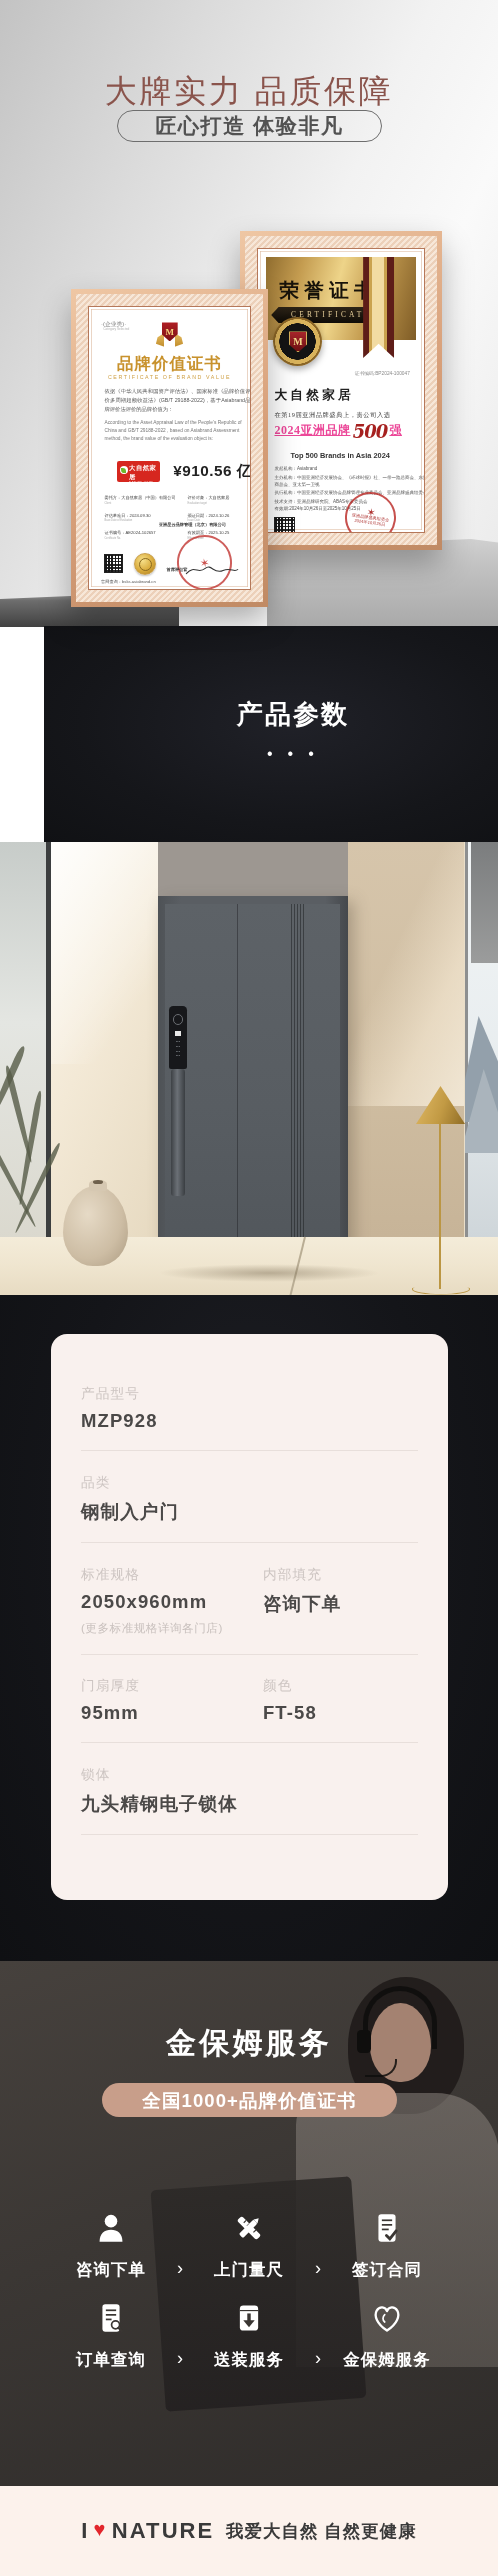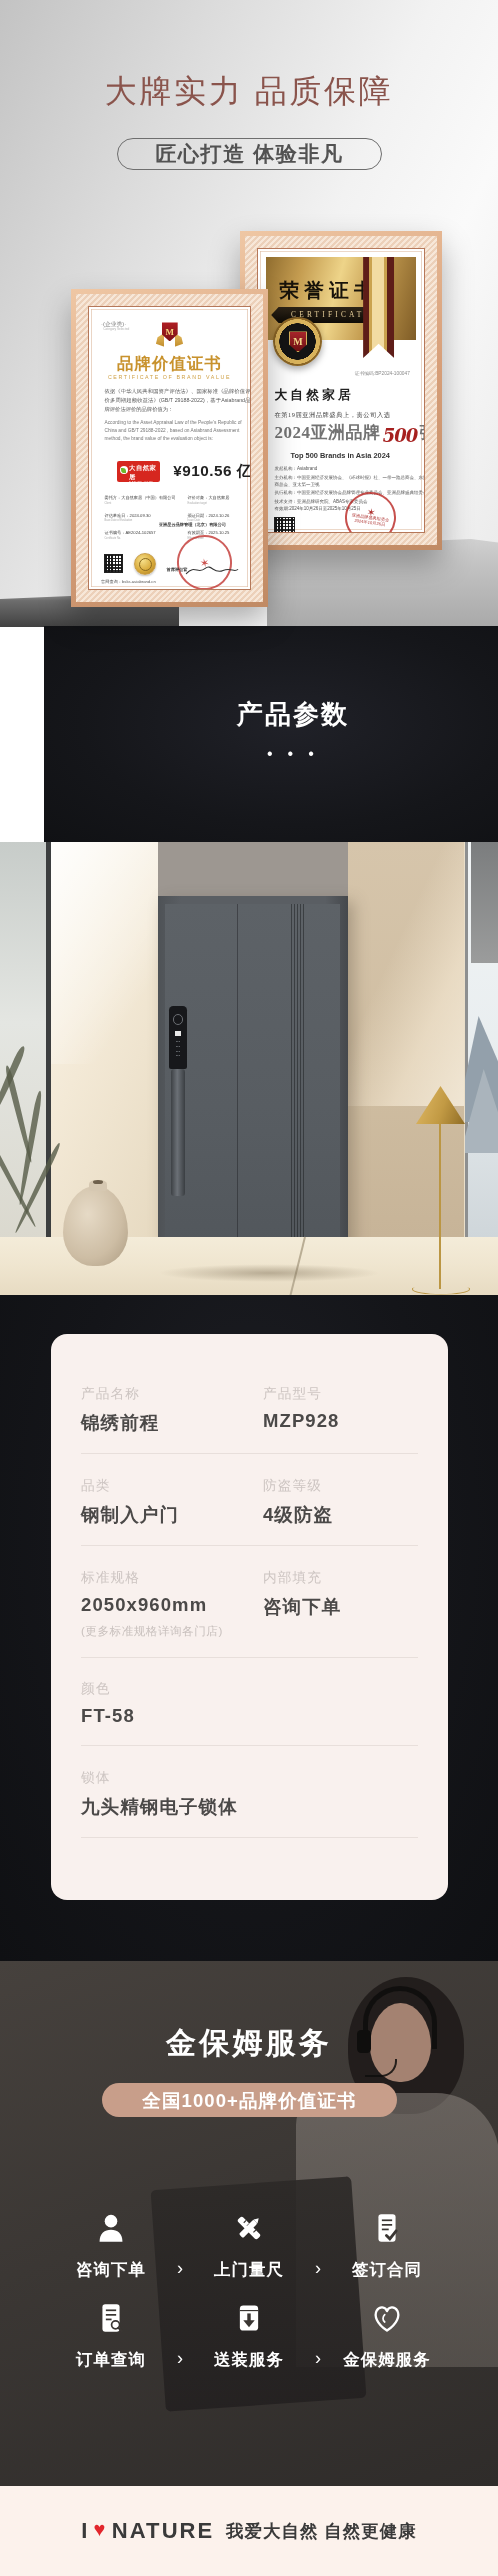--- a/index.html
+++ b/index.html
@@ -7,21 +7,21 @@
   body { font-family:"Liberation Sans","DejaVu Sans",sans-serif; }
   .page { position:relative; width:498px; height:2576px; margin:0 auto; overflow:hidden; background:#fff; }
 
   
   .hero { position:absolute; left:0; top:0; width:498px; height:626px;
           background:linear-gradient(115deg,#c3c3c3 0%,#dcdcdc 28%,#f2f2f2 55%,#fafafa 72%,#e9e9e9 100%); }
   .hero-title { position:absolute; left:0; top:64px; width:100%; text-align:center;
                 font-size:32px; font-weight:400; letter-spacing:2.6px; color:#8a544c;margin-top:6px; }
   .hero-sub { position:absolute; left:117px; top:110px; width:265px; height:32px;
               border:1.6px solid #6e6e6e; border-radius:17px; display:flex; align-items:center; justify-content:center;
-              font-size:21px; font-weight:700; letter-spacing:1.6px; color:#525252;margin-top:28px; }
+              font-size:21px; font-weight:700; letter-spacing:1.6px; color:#525252; }
 
   
   .pedestal { position:absolute; }
   .ped-left { left:-10.6px; top:595px; width:190px; height:32px;
               background:linear-gradient(180deg,#8f8f8f 0%,#6d6d6d 18%,#414141 100%);
               clip-path:polygon(0 14%,55% 0,100% 26%,100% 100%,0 100%); }
   .ped-right { left:267px; top:539px; width:232px; height:88px;
                background:linear-gradient(180deg,#d0d0d0 0%,#c2c2c2 30%,#a9a9a9 100%);
                clip-path:polygon(0 10%,88% 0,100% 4%,100% 100%,0 100%); }
   .ped-right-side { left:267px; top:544px; width:37px; height:83px;
@@ -97,21 +97,21 @@
               box-shadow:0 3.2px 7.4px rgba(0,0,0,.35); display:flex; align-items:center; justify-content:center; }
   .cr-medal-shield { width:18px; height:21px; background:linear-gradient(180deg,#a8262b,#6e1013);
               clip-path:polygon(0 0,100% 0,100% 62%,50% 100%,0 62%); display:flex; align-items:center; justify-content:center;
               color:#f2d98b; font-weight:900; font-size:10px; font-family:"Liberation Serif",serif; border:0.5px solid #d9b35c; }
   .cr-code { position:absolute; right:13.7px; top:121px; font-size:4.8px; color:#8a8a8a; }
   .cr-brand { position:absolute; left:16px; top:138px; font-size:12.7px; font-weight:700; letter-spacing:3.2px; color:#222;
               font-family:"Liberation Serif","DejaVu Serif",serif; }
   .cr-line1 { position:absolute; left:16px; top:162px; font-size:6.3px; color:#444; letter-spacing:0.5px;
               font-family:"Liberation Serif",serif; }
   .cr-award { position:absolute; left:16px; top:172px; width:169px; height:28.5px; }
-  .cr-award-cn { font-size:17px; font-weight:900; color:#737373; font-family:"Liberation Serif",serif; letter-spacing:0.5px; }
+  .cr-award-cn { font-size:12px; font-weight:900; color:#ec4899; font-family:"Liberation Serif",serif; letter-spacing:0.5px;text-decoration:underline; }
   .cr-award-500 { font-size:18px; font-weight:700; color:#a6201f; font-family:"DejaVu Serif",serif; font-style:italic; letter-spacing:-1.1px; vertical-align:-4.2px; }
   .cr-award-en { position:absolute; left:32px; top:202px; font-size:7.4px; font-weight:700; color:#333; }
   .cr-orgs { position:absolute; left:16px; top:217px; width:169px; font-size:4.5px; color:#555; line-height:6.9px; }
   .cr-org-line { margin-bottom:1.6px; }
   .cr-valid { position:absolute; left:16px; top:257px; font-size:4.5px; color:#555; }
   .cr-qr { position:absolute; left:16px; top:268px; width:21px; height:21px; border:1.1px solid #222; background:
            repeating-linear-gradient(0deg,rgba(20,20,20,.9) 0 1.6px,transparent 1.6px 3.2px),
            repeating-linear-gradient(90deg,#1a1a1a 0 1.6px,#fff 1.6px 3.2px); }
   .cr-stamp { position:absolute; right:27.4px; top:243px; width:51px; height:51px; border-radius:50%;
               border:2.1px solid rgba(185,38,34,.8); transform:rotate(8deg); color:rgba(165,28,26,.9);
@@ -380,53 +380,49 @@
     <div class="ph-vase-hole"></div>
     <div class="ph-lamp-cone"></div>
     <div class="ph-lamp-stem"></div>
     <div class="ph-lamp-base"></div>
   </section>
 
   <section class="params">
     <div class="pcard">
       <div class="prow">
         <div>
-            <div class="pcell-label">产品名称</div>
-             <div class="pcell-value">锦绣前程</div>
-          </div>
-        <div>
             <div class="pcell-label">产品型号</div>
              <div class="pcell-value">MZP928</div>
           </div>
       </div>
       <div class="pdivider"></div>
       <div class="prow">
         <div>
             <div class="pcell-label">品类</div>
              <div class="pcell-value">钢制入户门</div>
-          </div>
-        <div>
-            <div class="pcell-label">防盗等级</div>
-             <div class="pcell-value">4级防盗</div>
           </div>
       </div>
       <div class="pdivider"></div>
       <div class="prow">
         <div>
             <div class="pcell-label">标准规格</div>
              <div class="pcell-value">2050x960mm</div>
              <div class="pcell-note">(更多标准规格详询各门店)</div>
           </div>
         <div>
             <div class="pcell-label">内部填充</div>
              <div class="pcell-value">咨询下单</div>
           </div>
       </div>
       <div class="pdivider"></div>
       <div class="prow">
+        <div>
+            <div class="pcell-label">门扇厚度</div>
+             <div class="pcell-value">95mm</div>
+          </div>
         <div>
             <div class="pcell-label">颜色</div>
              <div class="pcell-value">FT-58</div>
           </div>
       </div>
       <div class="pdivider"></div>
       <div class="prow">
         <div>
             <div class="pcell-label">锁体</div>
              <div class="pcell-value">九头精钢电子锁体</div>

